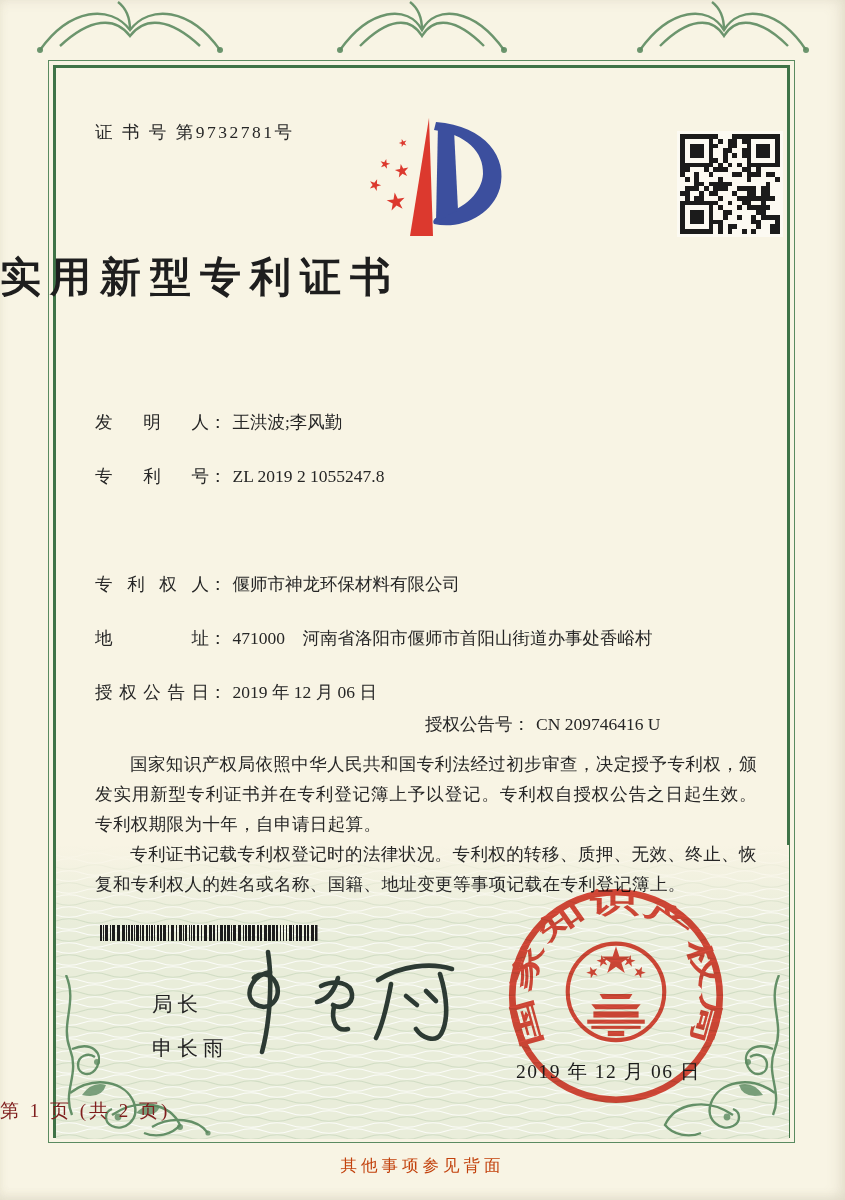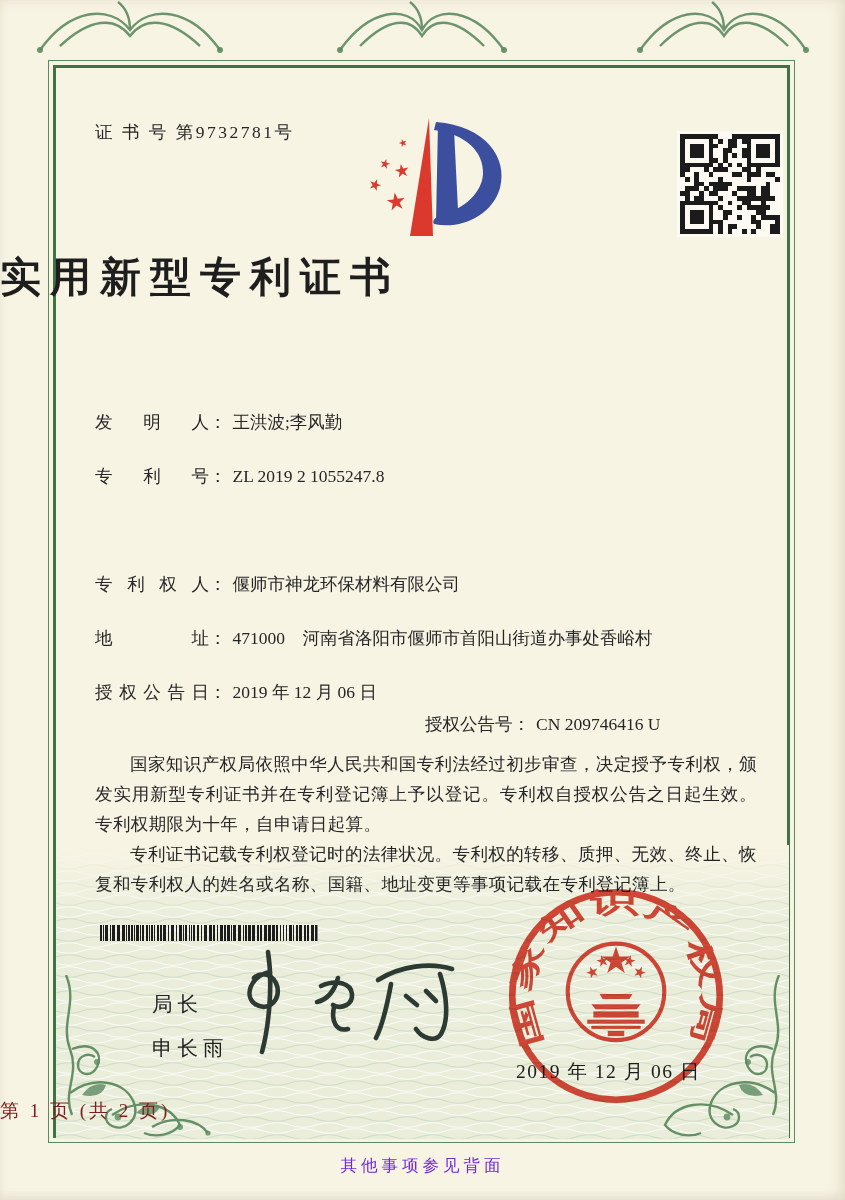--- a/index.html
+++ b/index.html
@@ -28,21 +28,21 @@
   .band { position:absolute; left:56px; top:845px; width:733px; height:294px; }
   .band-fade { position:absolute; left:56px; top:845px; width:733px; height:80px;
     background:linear-gradient(to bottom,#f8f4e4 0%, rgba(248,244,228,0) 100%); }
   .barcode { position:absolute; left:100px; top:925px; width:219px; height:16px; }
   .barcode svg { display:block; width:100%; height:100%; }
   .signer { position:absolute; left:108px; top:982px; font-size:20.5px; letter-spacing:5px; line-height:44px; color:#222;margin-left:44px; }
   .signature { position:absolute; left:218px; top:938px; width:250px; height:135px; }
   .seal { position:absolute; left:503px; top:883px; width:226px; height:226px; mix-blend-mode:multiply; opacity:.92; }
   .seal-date { position:absolute; left:516px; top:1058px; font-size:19.5px; letter-spacing:1.5px; color:#1b1b1b; z-index:6; }
   .page-info { position:absolute; left:0; top:1098px; width:100%; font-size:19px; letter-spacing:3px; color:#7f1d1d; }
-  .back-note { position:absolute; left:0; top:1155px; width:100%; text-align:center; font-size:16.5px; letter-spacing:4px; color:#6d28d9; }
+  .back-note { position:absolute; left:0; top:1155px; width:100%; text-align:center; font-size:16.5px; letter-spacing:4px; color:#c2410c; }
   .ornament { position:absolute; pointer-events:none; }
 </style>
 </head>
 <body>
 
 <div class="page">
 
   <svg class="ornament" style="left:0;top:0;width:845px;height:55px" viewBox="0 0 845 55">
     <g fill="none" stroke="#5d8b61" stroke-width="2.4" opacity=".9">
       <path d="M40,50 C70,8 110,4 130,30 C150,4 190,8 220,50"></path>

